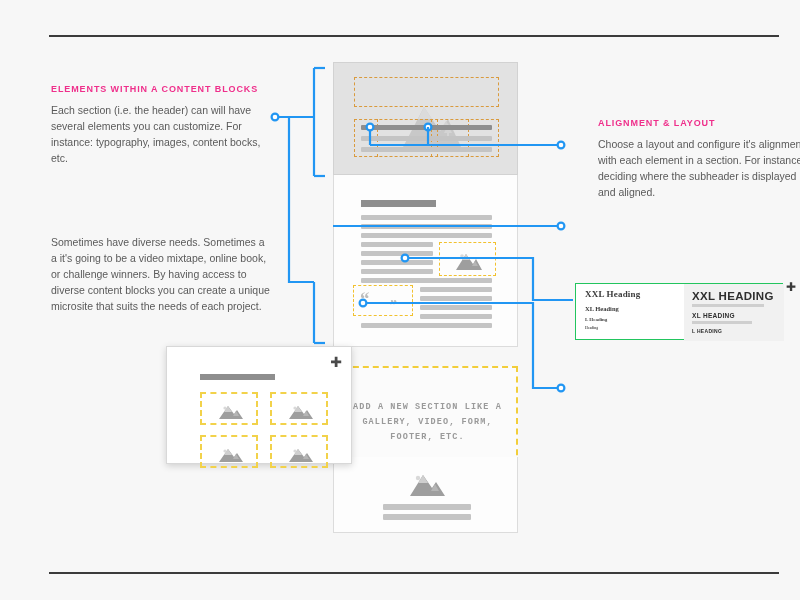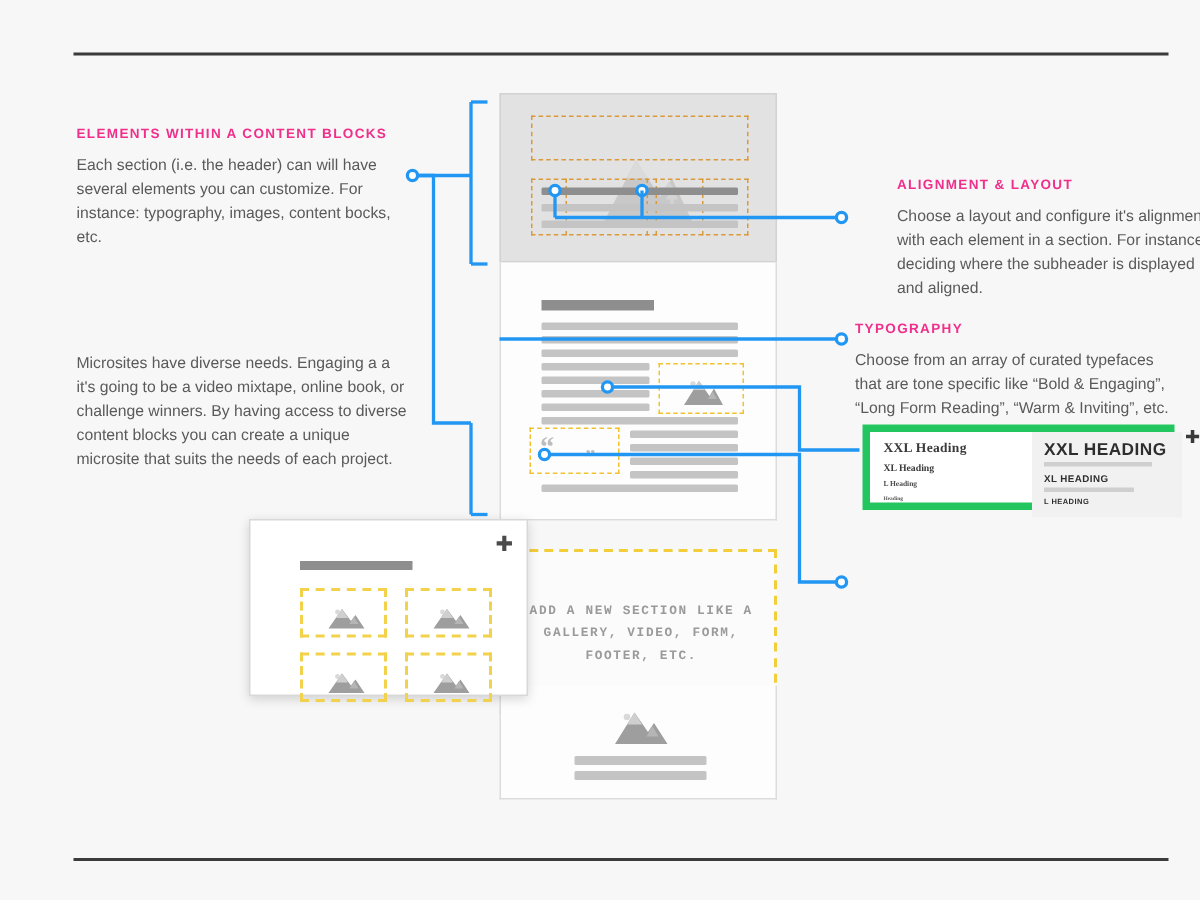--- a/index.html
+++ b/index.html
@@ -114,21 +114,21 @@
     background:#ffffff; border:1px solid #d8d8d8;
     box-shadow:0 2px 7px rgba(0,0,0,0.16);
   }
   .gallery-card .g-headline { position:absolute; left:33px; top:27px; width:75px; height:6px; background:#8e8e8e; }
   .g-cell { position:absolute; border:2px dashed #f2d24a; }
   .move-handle { position:absolute; color:#4a4a4a; font-size:14px; line-height:1; }
 
   
   .type-panel {
     position:absolute; left:561px; top:283px; width:208px; height:57px;
-    background:#ffffff; border:5px solid #22c55e;
+    background:#ffffff; border:1px solid #22c55e;
   }
   .type-left { position:absolute; left:9px; top:5px; width:88px; }
   .type-right {
     position:absolute; left:108px; top:0px; width:100px; height:57px;
     background:#f1f1f1;
   }
   .tl-1 { font-family:"Liberation Serif", serif; font-weight:bold; font-size:9px; color:#3a3a3a; letter-spacing:.2px; }
   .tl-2 { font-family:"Liberation Serif", serif; font-weight:bold; font-size:6.5px; color:#3a3a3a; margin-top:6px; }
   .tl-3 { font-family:"Liberation Serif", serif; font-weight:bold; font-size:5px; color:#4a4a4a; margin-top:5px; }
   .tl-4 { font-family:"Liberation Serif", serif; font-weight:bold; font-size:3.6px; color:#5a5a5a; margin-top:4px; }
@@ -149,32 +149,28 @@
 
   <div class="rule top"></div>
   <div class="rule bottom"></div>
 
   <div class="ann" id="ann-elements">
     <div class="ann-title">ELEMENTS WITHIN A CONTENT BLOCKS</div>
     <div class="ann-body">Each section (i.e. the header) can will have several elements you can customize. For instance: typography, images, content bocks, etc.</div>
   </div>
 
   <div class="ann" id="ann-dragdrop">
-    <div class="ann-body">Microsites have diverse needs. Engaging a a it's going to be a video mixtape, online book, or challenge winners. By having access to diverse content blocks you can create a unique microsite that suits the needs of each project.</div>
+    <div class="ann-body">Sometimes have diverse needs. Sometimes a a it's going to be a video mixtape, online book, or challenge winners. By having access to diverse content blocks you can create a unique microsite that suits the needs of each project.</div>
   </div>
 
   <div class="ann" id="ann-alignment">
     <div class="ann-title">ALIGNMENT &amp; LAYOUT</div>
     <div class="ann-body">Choose a layout and configure it's alignment with each element in a section. For instance, deciding where the subheader is displayed and aligned.</div>
   </div>
 
-  <div class="ann" id="ann-typography">
-    <div class="ann-title">TYPOGRAPHY</div>
-    <div class="ann-body">Choose from an array of curated typefaces that are tone specific like “Bold &amp; Engaging”, “Long Form Reading”, “Warm &amp; Inviting”, etc.</div>
-  </div>
 
 
   <div class="wire wf-header">
     <div class="mtn" style="left:54px; top:28px; width:76px; height:60px; opacity:.55;">
       <svg viewBox="0 0 76 60" xmlns="http://www.w3.org/2000/svg">
         <path d="M14 58 L36 16 L52 40 L60 28 L74 58 Z" fill="#b4b4b4"></path>
         <path d="M36 16 L44 28 L30 28 Z" fill="#d6d6d6"></path>
         <path d="M58 30 L62 36 L54 36 Z" fill="#c9c9c9"></path>
         <path d="M60 34 L64 42 L56 42 Z" fill="#c9c9c9"></path>
         <rect x="59" y="40" width="2" height="7" fill="#c9c9c9"></rect>

